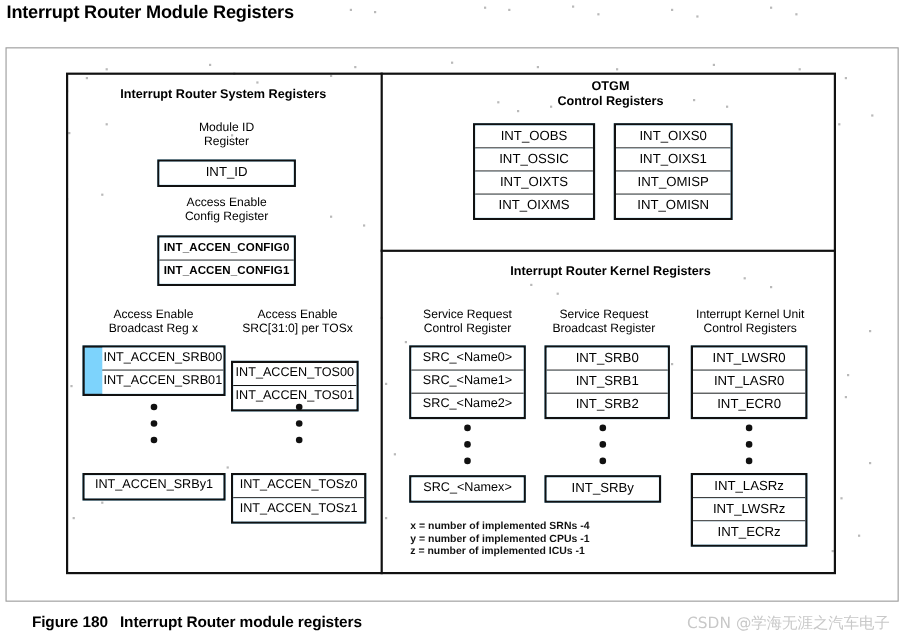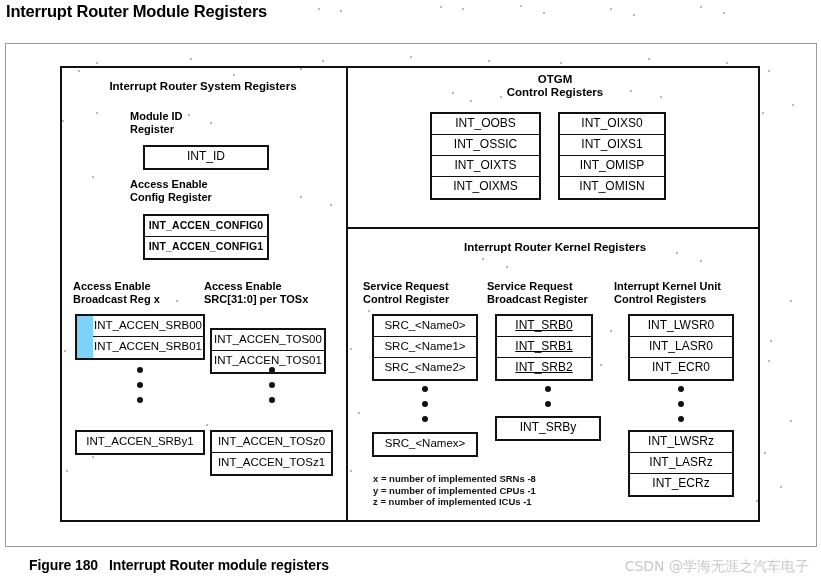--- a/index.html
+++ b/index.html
@@ -83,21 +83,22 @@
     position: absolute;
     font-size: 11.5px;
     font-weight: bold;
     text-align: center;
     white-space: pre-line;
     line-height: 13px;
   }
   .group-title {
     position: absolute;
     font-size: 11px;
-    font-weight: bold;
+    font-weight: normal;
+    text-align: center;
     white-space: pre-line;
     line-height: 13px;
   }
 
   
   .reg-stack {
     position: absolute;
     border: 2px solid #111111;
     box-sizing: border-box;
     background: #7dd3fc;
@@ -330,21 +331,21 @@
 Broadcast Register</div>
 <div class="group-title" style="left:614px; top:280px; width:136px;">Interrupt Kernel Unit
 Control Registers</div>
 
 <div class="reg-stack" style="left:372px; top:314px; width:106px;">
   <div class="reg-box small">SRC_&lt;Name0&gt;</div>
   <div class="reg-box small">SRC_&lt;Name1&gt;</div>
   <div class="reg-box small">SRC_&lt;Name2&gt;</div>
 </div>
 
-<div class="reg-stack" style="left:495px; top:314px; width:98px;text-decoration:underline;">
+<div class="reg-stack" style="left:495px; top:314px; width:114px;">
   <div class="reg-box">INT_SRB0</div>
   <div class="reg-box">INT_SRB1</div>
   <div class="reg-box">INT_SRB2</div>
 </div>
 
 <div class="reg-stack" style="left:628px; top:314px; width:106px;">
   <div class="reg-box">INT_LWSR0</div>
   <div class="reg-box">INT_LASR0</div>
   <div class="reg-box">INT_ECR0</div>
 </div>
@@ -362,32 +363,32 @@
 <div class="dots" style="left:674px; top:386px;">
   <span></span>
     <span></span>
     <span></span>
 </div>
 
 <div class="reg-stack" style="left:372px; top:432px; width:106px;">
   <div class="reg-box small">SRC_&lt;Namex&gt;</div>
 </div>
 
-<div class="reg-stack" style="left:495px; top:416px; width:106px;">
+<div class="reg-stack" style="left:495px; top:432px; width:106px;">
   <div class="reg-box">INT_SRBy</div>
 </div>
 
 <div class="reg-stack" style="left:628px; top:430px; width:106px;">
+  <div class="reg-box">INT_LASRz</div>
   <div class="reg-box">INT_LWSRz</div>
-  <div class="reg-box">INT_LASRz</div>
   <div class="reg-box">INT_ECRz</div>
 </div>
 
 <div id="legend">
-  <div>x = number of implemented SRNs  -8</div>
+  <div>x = number of implemented SRNs  -4</div>
   <div>y = number of implemented CPUs  -1</div>
   <div>z = number of implemented ICUs  -1</div>
 </div>
 
 <div id="caption">
   <span class="cap-num">Figure 180</span><span>Interrupt Router module registers</span>
 </div>
 <div id="watermark">CSDN @学海无涯之汽车电子</div>
 
 </body></html>

